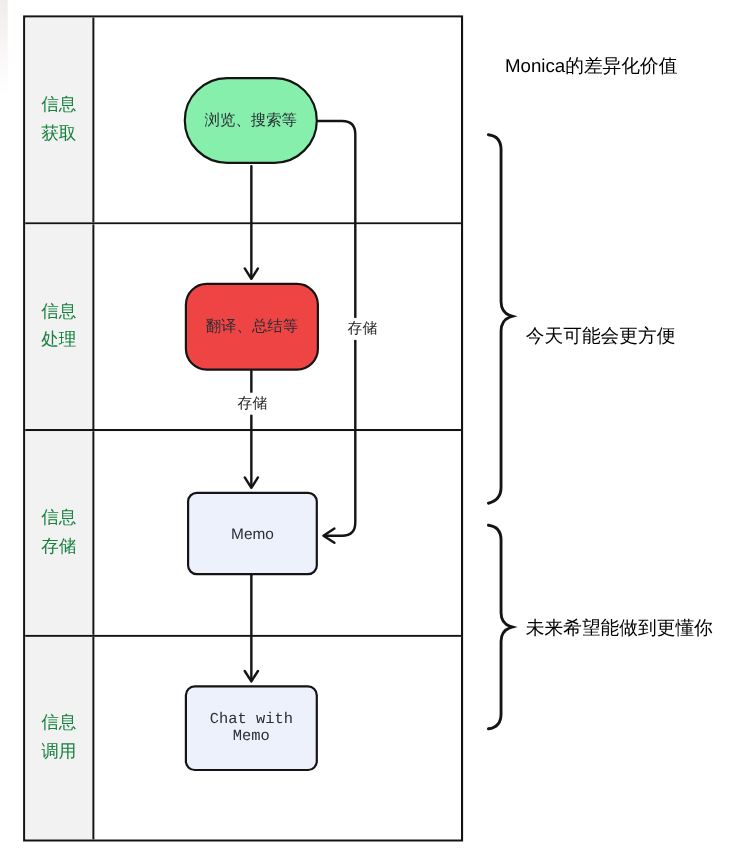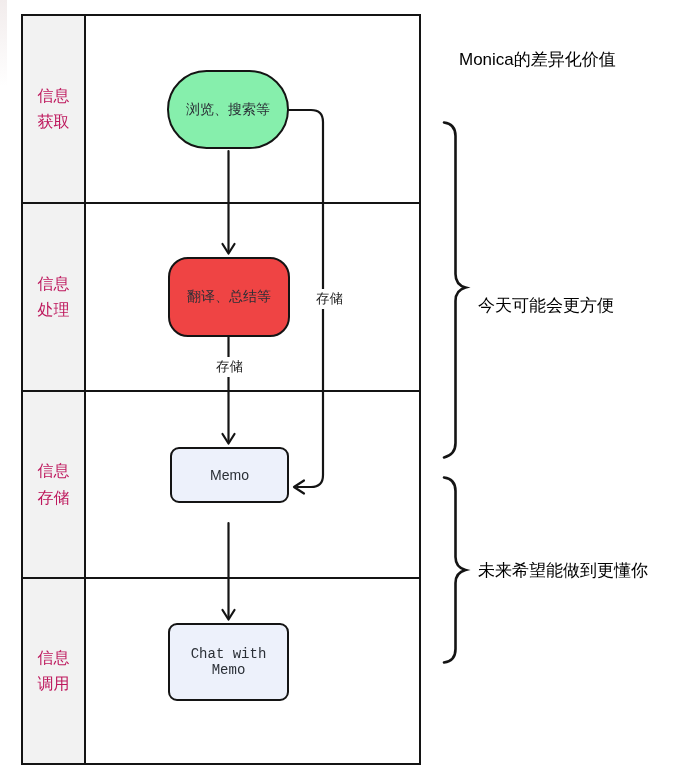--- a/index.html
+++ b/index.html
@@ -19,34 +19,34 @@
     display:flex; flex-direction:column; background:#ffffff;
   }
   .tbl-row { display:flex; box-sizing:border-box; border-bottom:2px solid #141414; }
   .tbl-row.r1 { height:188px; }
   .tbl-row.r2 { height:188px; }
   .tbl-row.r3 { height:187px; }
   .tbl-row.r4 { flex:1; border-bottom:none; }
   .lane-label {
     width:63px; box-sizing:border-box; border-right:2px solid #141414;
     display:flex; align-items:center; justify-content:center; text-align:center;
-    font-size:16px; line-height:1.65; white-space:pre-line; color:#be185d;
+    font-size:16px; line-height:1.65; white-space:pre-line; color:#15803d;
   }
   .lane-content { flex:1; background:#ffffff; }
   
   svg.overlay { position:absolute; left:0; top:0; pointer-events:none; }
   
   .node {
     position:absolute; box-sizing:border-box; border:2.5px solid #141414;
     display:flex; align-items:center; justify-content:center; text-align:center;
     font-size:14px; color:#2a2f36; background:#eef2fb;
   }
   .node.stadium { left:167px; top:70px;  width:122px; height:79px; border-radius:40px; }
   .node.process { left:168px; top:257px; width:122px; height:80px; border-radius:9px; }
-  .node.memo    { left:170px; top:447px; width:119px; height:56px; border-radius:9px; }
+  .node.memo    { left:170px; top:447px; width:119px; height:76px; border-radius:9px; }
   .node.chat    { left:168px; top:623px; width:121px; height:78px; border-radius:9px;font-family:Liberation Mono, monospace; }
   
   .edge-label {
     position:absolute; background:#ffffff; font-size:13.5px; color:#222;
     line-height:1; padding:3px 2px;
   }
   .edge-label.store-right { left:314px; top:289px; }
   .edge-label.store-mid   { left:214px; top:357px; }
   
   .anno { position:absolute; font-size:17px; color:#000000; white-space:nowrap; }

